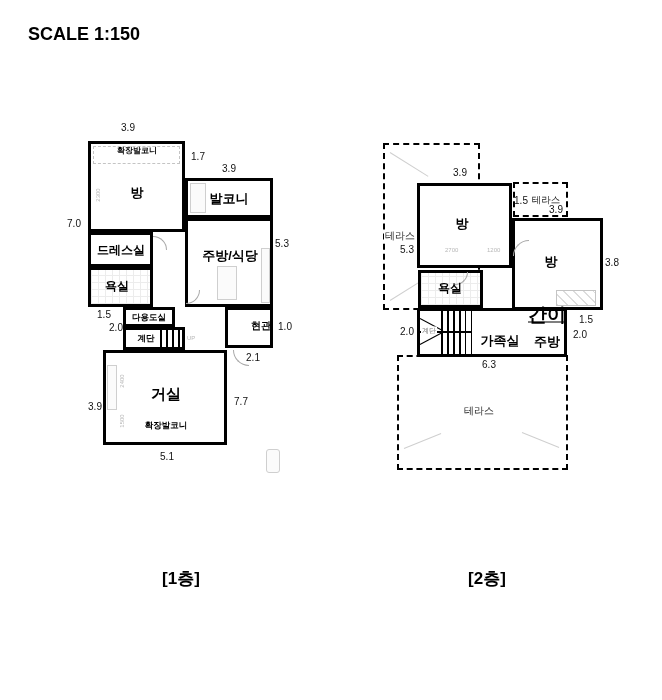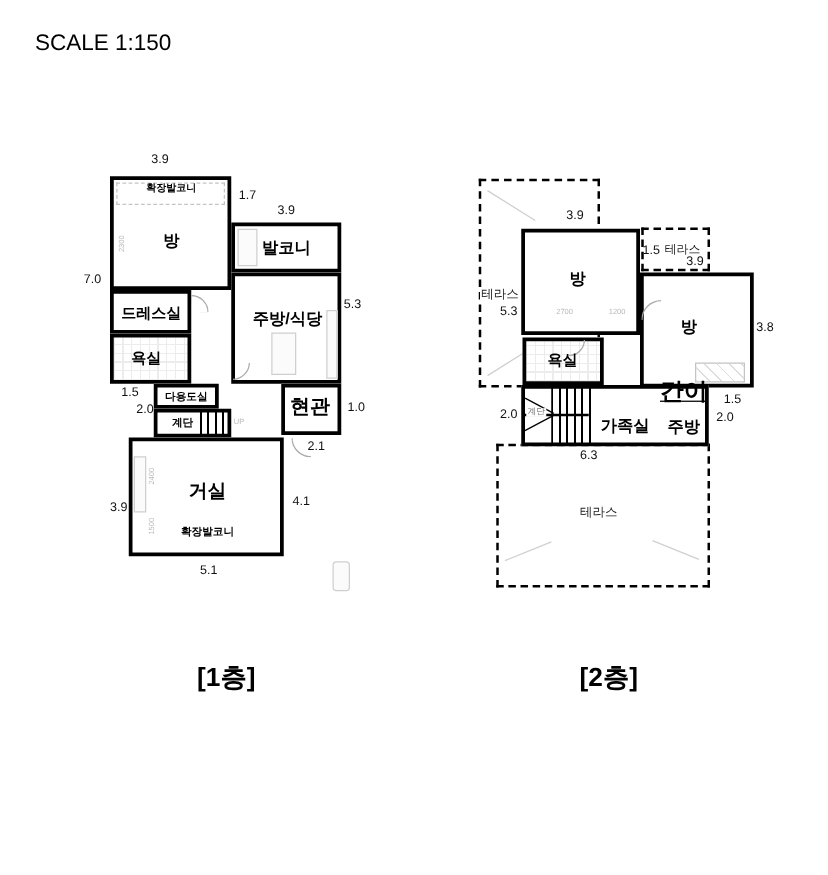--- a/index.html
+++ b/index.html
@@ -15,22 +15,22 @@
   .faint{position:absolute;color:#b8b8b8;font-size:6px;white-space:nowrap;line-height:1;}
   .vtext{transform:translate(-50%,-50%) rotate(-90deg);}
   .hatch{position:absolute;background:repeating-linear-gradient(90deg,#000 0 1.5px,transparent 1.5px 6px);}
   .furn{position:absolute;border:1px solid #cfcfcf;background:#fbfbfb;box-sizing:border-box;}
   .tile{background-image:repeating-linear-gradient(0deg,#ececec 0 1px,transparent 1px 7px),repeating-linear-gradient(90deg,#ececec 0 1px,transparent 1px 7px);}
   .dashzone{position:absolute;border:1px dashed #c4c4c4;box-sizing:border-box;}
   .diagfurn{position:absolute;border:1px solid #c4c4c4;background:repeating-linear-gradient(45deg,#ddd 0 1px,transparent 1px 7px);box-sizing:border-box;}
   .arc{position:absolute;box-sizing:border-box;}
   .line{position:absolute;background:#000;}
   .fline{position:absolute;background:#cfcfcf;height:1px;transform-origin:left center;}
-  .hdr{position:absolute;font-weight:normal;white-space:nowrap;}
-  .caption{position:absolute;transform:translateX(-50%);font-weight:bold;font-size:21px;white-space:nowrap;}
+  .hdr{position:absolute;font-weight:bold;white-space:nowrap;}
+  .caption{position:absolute;transform:translateX(-50%);font-weight:bold;font-size:17px;white-space:nowrap;margin-top:39px;}
   .footline{position:absolute;font-weight:bold;font-size:14px;white-space:nowrap;}
   .footline .unit{font-size:12px;}
 </style>
 </head>
 <body>
 
 <div id="canvas">
 
   <div class="hdr" style="left:28px;top:24px;font-size:18px;">SCALE 1:150</div>
 
@@ -59,35 +59,35 @@
     <div class="arc" style="left:186px;top:290px;width:14px;height:14px;border-bottom:1px solid #a9a9a9;border-right:1px solid #a9a9a9;border-bottom-right-radius:14px;"></div>
 
     <span class="rlabel" style="left:137px;top:151px;font-size:8px;">확장발코니</span>
     <span class="rlabel" style="left:137px;top:192px;font-size:13px;">방</span>
     <span class="rlabel" style="left:229px;top:198px;font-size:13px;">발코니</span>
     <span class="rlabel" style="left:230px;top:255px;font-size:13px;text-align:center;">주방/식당</span>
     <span class="rlabel" style="left:121px;top:250px;font-size:12px;">드레스실</span>
     <span class="rlabel" style="left:117px;top:286px;font-size:12px;">욕실</span>
     <span class="rlabel" style="left:149px;top:317px;font-size:8.5px;">다용도실</span>
     <span class="rlabel" style="left:146px;top:338px;font-size:8.5px;">계단</span>
-    <span class="rlabel" style="left:248px;top:326px;font-size:16px;text-align:center;">현관</span>
+    <span class="rlabel" style="left:261px;top:326px;font-size:10px;text-align:center;">현관</span>
     <span class="rlabel" style="left:166px;top:393px;font-size:15px;">거실</span>
     <span class="rlabel" style="left:166px;top:425px;font-size:8.5px;">확장발코니</span>
 
     <span class="dim" style="left:128px;top:128px;">3.9</span>
     <span class="dim" style="left:198px;top:157px;">1.7</span>
     <span class="dim" style="left:229px;top:169px;">3.9</span>
     <span class="dim" style="left:74px;top:224px;">7.0</span>
     <span class="dim" style="left:282px;top:244px;">5.3</span>
     <span class="dim" style="left:104px;top:315px;">1.5</span>
     <span class="dim" style="left:116px;top:328px;">2.0</span>
     <span class="dim" style="left:285px;top:327px;">1.0</span>
     <span class="dim" style="left:253px;top:358px;">2.1</span>
     <span class="dim" style="left:95px;top:407px;">3.9</span>
-    <span class="dim" style="left:241px;top:402px;">4.1</span>
+    <span class="dim" style="left:241px;top:402px;">7.7</span>
     <span class="dim" style="left:167px;top:457px;">5.1</span>
 
     <span class="faint vtext" style="left:98px;top:195px;">2300</span>
     <span class="faint vtext" style="left:122px;top:381px;">2400</span>
     <span class="faint vtext" style="left:122px;top:421px;">1500</span>
     <span class="faint" style="left:187px;top:335px;">UP</span>
   </div>
 
   <div>
 
@@ -126,21 +126,21 @@
     <span class="rlabel plain" style="left:479px;top:411px;font-size:10px;">테라스</span>
 
     <span class="dim" style="left:460px;top:173px;">3.9</span>
     <span class="dim" style="left:521px;top:201px;">1.5</span>
     <span class="dim" style="left:556px;top:210px;">3.9</span>
     <span class="dim" style="left:407px;top:250px;background:#fff;padding:0 1px;">5.3</span>
     <span class="dim" style="left:612px;top:263px;">3.8</span>
     <span class="dim" style="left:407px;top:332px;">2.0</span>
     <span class="dim" style="left:586px;top:320px;">1.5</span>
     <span class="dim" style="left:580px;top:335px;">2.0</span>
-    <span class="dim" style="left:471px;top:365px;">6.3</span>
+    <span class="dim" style="left:489px;top:365px;">6.3</span>
 
     <span class="faint" style="left:445px;top:247px;">2700</span>
     <span class="faint" style="left:487px;top:247px;">1200</span>
   </div>
 
   <div class="caption" style="left:181px;top:528px;">[1층]</div>
   <div class="caption" style="left:487px;top:528px;">[2층]</div>
 
 
 </div>

